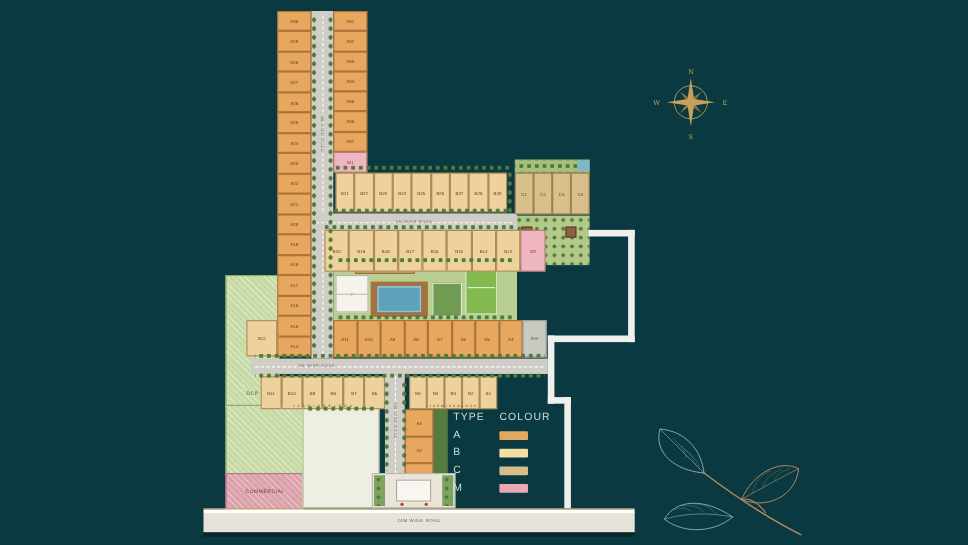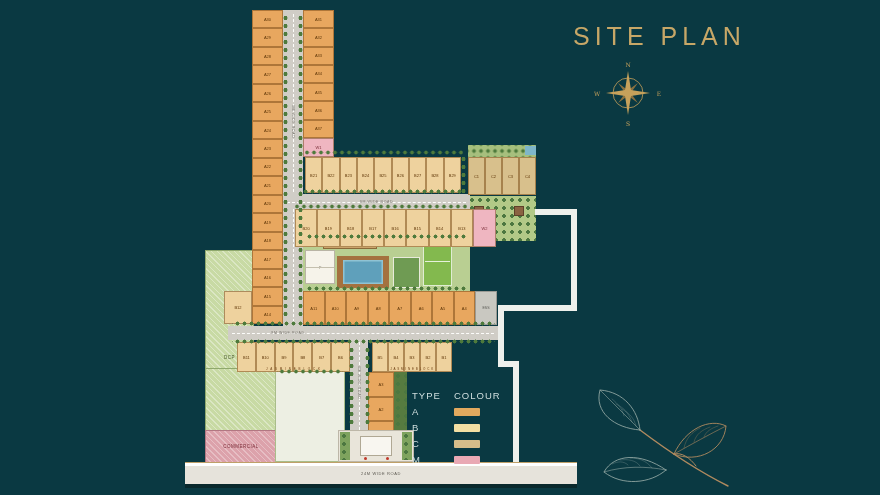--- a/index.html
+++ b/index.html
@@ -233,21 +233,21 @@
   <div class="abs" style="left:364px;top:457px;width:3px;height:3px;border-radius:50%;background:#c0392b;"></div>
   <div class="abs" style="left:386px;top:457px;width:3px;height:3px;border-radius:50%;background:#c0392b;"></div>
 
   <div class="bnd" style="left:535px;top:209px;width:42px;height:6px;"></div>
   <div class="bnd" style="left:571px;top:209px;width:6px;height:102px;"></div>
   <div class="bnd" style="left:498px;top:305px;width:79px;height:6px;"></div>
   <div class="bnd" style="left:498px;top:305px;width:6px;height:62px;"></div>
   <div class="bnd" style="left:498px;top:361px;width:21px;height:6px;"></div>
   <div class="bnd" style="left:513px;top:361px;width:6px;height:101px;"></div>
 
-  <div class="legend" style="left:412px;top:390px;">
+  <div class="legend" style="left:412px;top:374px;">
     <div class="lg-head">
       <span>TYPE</span>
       <span>COLOUR</span>
     </div>
     <div class="lg-row">
       <span class="lg-type">A</span>
       <span class="lg-swatch" style="background: rgb(226, 169, 94);"></span>
     </div>
     <div class="lg-row">
       <span class="lg-type">B</span>
@@ -256,21 +256,20 @@
     <div class="lg-row">
       <span class="lg-type">C</span>
       <span class="lg-swatch" style="background: rgb(214, 189, 138);"></span>
     </div>
     <div class="lg-row">
       <span class="lg-type">M</span>
       <span class="lg-swatch" style="background: rgb(233, 169, 180);"></span>
     </div>
   </div>
 
-  <div class="title" style="left:573px;top:22px;">SITE PLAN</div>
 
   <svg style="left:592px;top:57px;" width="72" height="72" viewBox="0 0 72 72">
     <circle cx="36" cy="36" r="15" fill="none" stroke="#c6a15b" stroke-width="0.8"></circle>
     <polygon points="36,22 38,34 50,36 38,38 36,50 34,38 22,36 34,34" fill="#8a7140" transform="rotate(45 36 36)"></polygon>
     <polygon points="36,14 39,33 58,36 39,39 36,58 33,39 14,36 33,33" fill="#c6a15b"></polygon>
     <text x="36" y="10" font-size="6" fill="#c6a15b" text-anchor="middle">N</text>
     <text x="67" y="38.5" font-size="6" fill="#c6a15b" text-anchor="middle">E</text>
     <text x="36" y="69" font-size="6" fill="#c6a15b" text-anchor="middle">S</text>
     <text x="5" y="38.5" font-size="6" fill="#c6a15b" text-anchor="middle">W</text>
   </svg>

